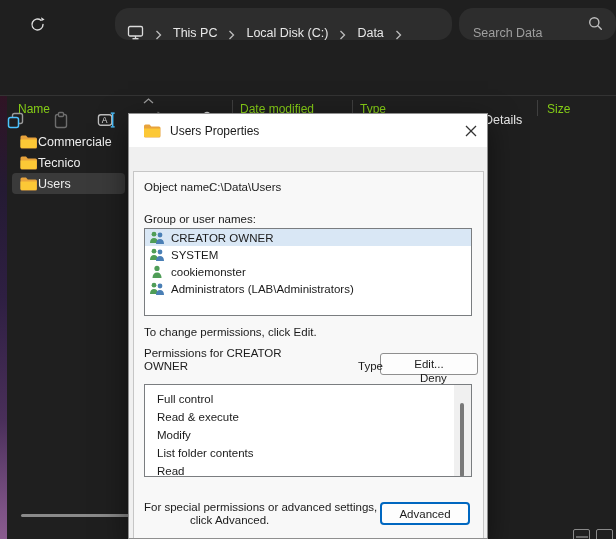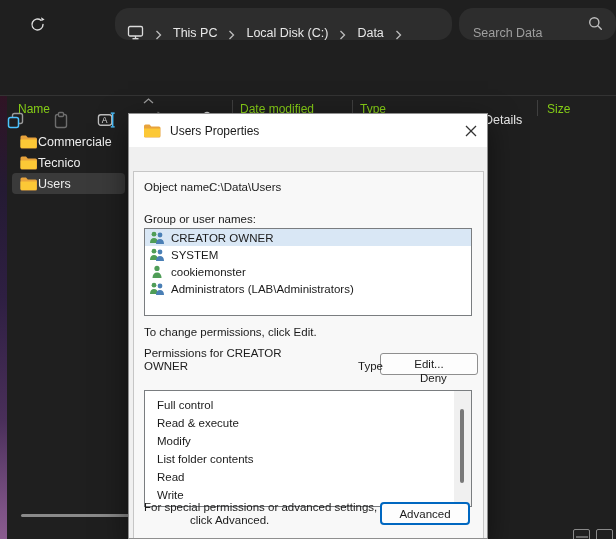--- a/index.html
+++ b/index.html
@@ -303,21 +303,21 @@
     </div>
 
     <span class="dlg-abs" style="left:15px;top:212px;z-index:2;">To change permissions, click Edit.</span>
     <div class="btn" style="left:251px;top:195px;width:98px;height:22px;z-index:2;margin-top:44px;">Edit...</div>
 
     <span class="dlg-abs" style="left:15px;top:233px;z-index:2;">Permissions for CREATOR</span>
     <span class="dlg-abs" style="left:15px;top:246px;z-index:2;">OWNER</span>
     <span class="dlg-abs" style="left:229px;top:246px;z-index:2;">Type</span>
     <span class="dlg-abs" style="left:291px;top:246px;z-index:2;margin-top:12px;">Deny</span>
 
-    <div class="listbox" style="left:15px;top:276px;width:328px;height:117px;z-index:2;">
+    <div class="listbox" style="left:15px;top:270px;width:328px;height:93px;z-index:2;">
       <div style="position:absolute;left:0;top:5px;right:18px;">
         <div class="prow">
             <span>Full control</span>
           </div>
         <div class="prow">
             <span>Read &amp; execute</span>
           </div>
         <div class="prow">
             <span>Modify</span>
           </div>

